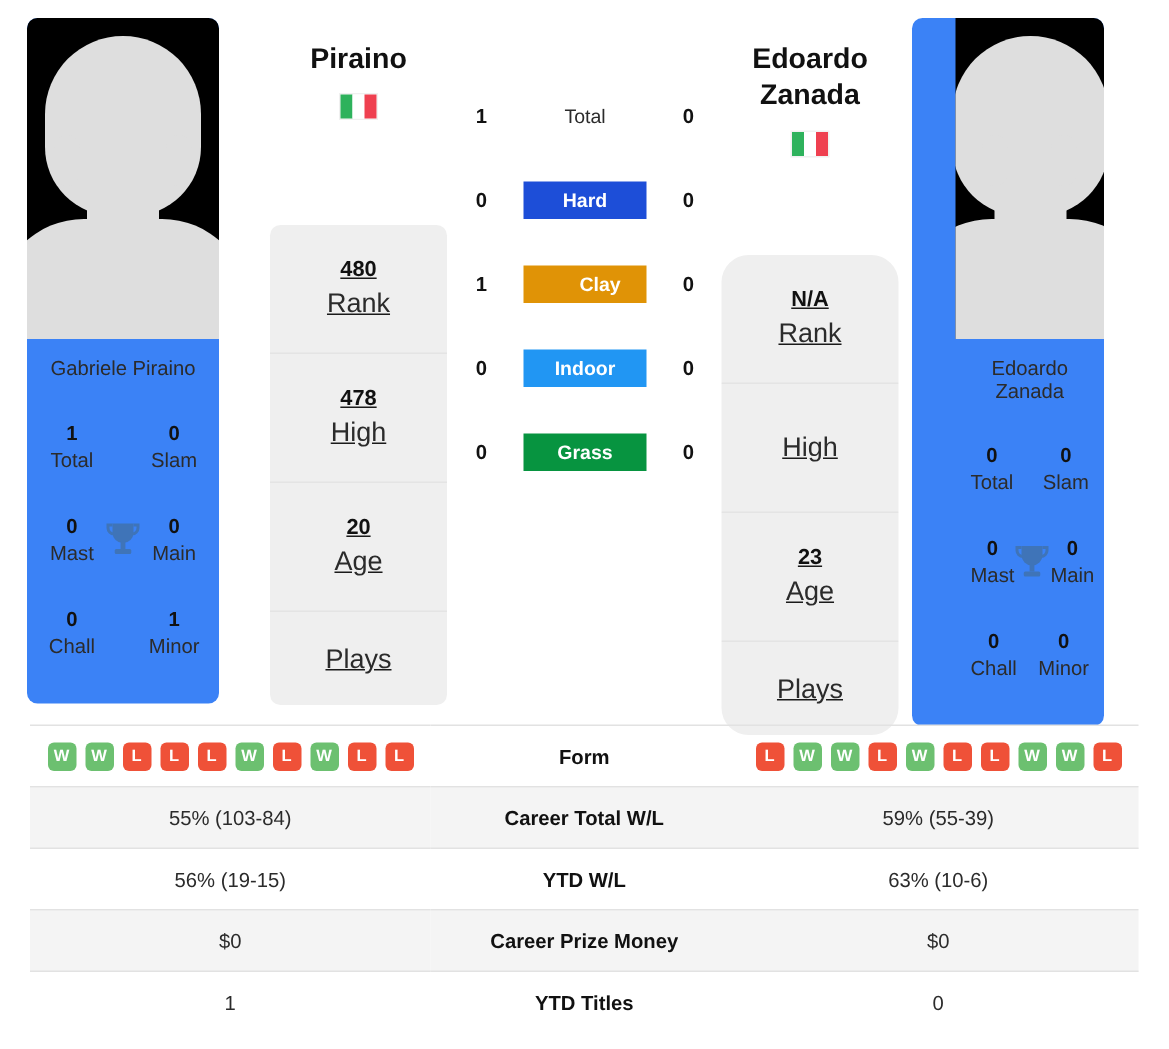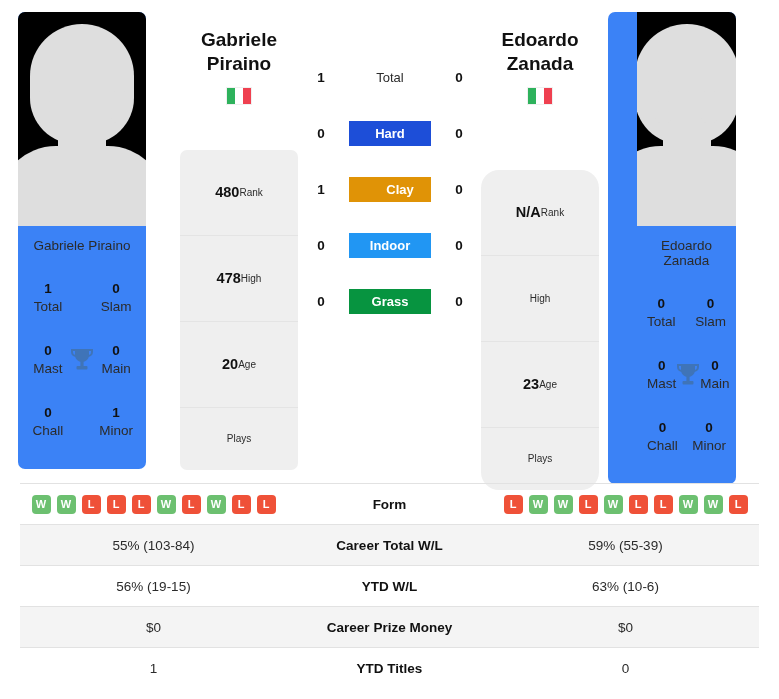--- a/index.html
+++ b/index.html
@@ -138,29 +138,30 @@
     width: 118px;
     background: #efefef;
     border-radius: 7px;
     overflow: hidden;
   }
   .stat-card.left  { left: 180px; top: 150px; }
   .stat-card.right { left: 481px; top: 170px; border-radius: 18px; }
   .stat-cell {
     height: 86px;
     display: flex;
-    flex-direction: row;
+    flex-direction: column;
     align-items: center;
     justify-content: center;
     border-bottom: 1px solid #e4e4e4;
     line-height: 1.35;
+    text-decoration: underline;
   }
   .stat-cell:last-child { border-bottom: none; height: 62px; }
   .sc-val { font-size: 14.5px; font-weight: bold; color: #111; }
-  .sc-lab { font-size: 10px; color: #2b2b2b; }
+  .sc-lab { font-size: 18px; color: #2b2b2b; }
 
   
   .surface-col {
     position: absolute;
     left: 310px;
     top: 62px;
     width: 160px;
   }
   .surf-row {
     display: flex;
@@ -343,21 +344,20 @@
         <div class="trophy-icon"></div>
         <div class="tr-cell">
           <span class="tr-num">0</span>
           <span class="tr-lab">Minor</span>
         </div>
       </div>
     </div>
   </div>
 
   <div class="name-block left">
-    <div class="nm">Gabriele</div>
     <div class="nm">Piraino</div>
     <div class="flag">
       <i class="g"></i>
         <i class="w"></i>
         <i class="r"></i>
     </div>
   </div>
   <div class="name-block right">
     <div class="nm">Edoardo</div>
     <div class="nm">Zanada</div>

